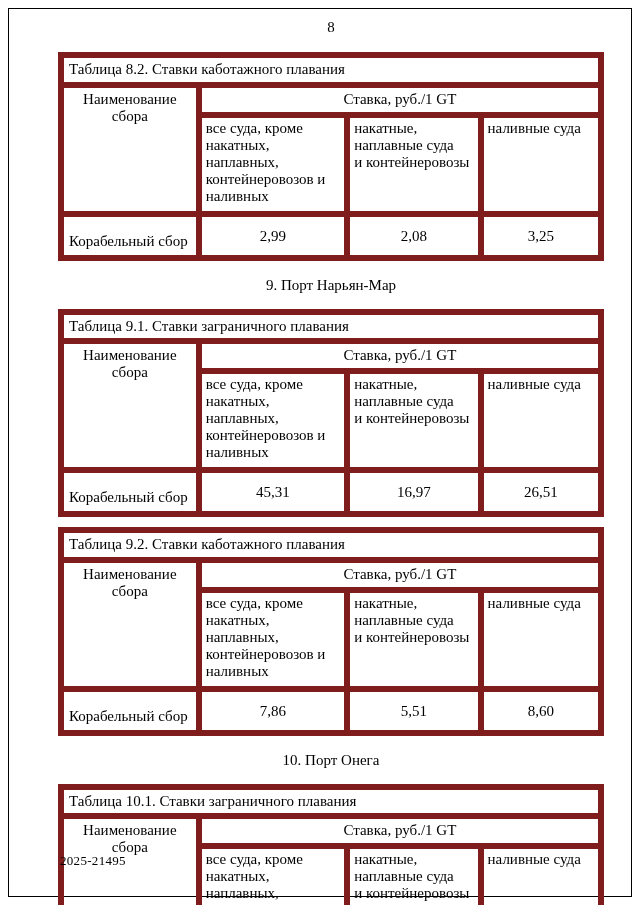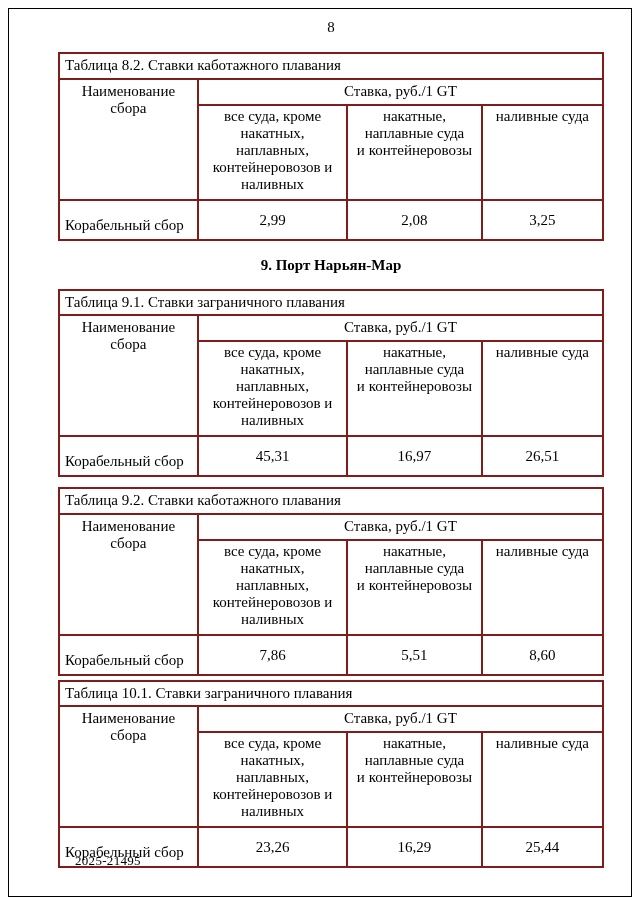--- a/index.html
+++ b/index.html
@@ -21,62 +21,61 @@
     font-size: 15px;
     margin-bottom: 16px;
   }
   table.rates {
     width: 100%;
     border-collapse: collapse;
     border: 2px solid #000;
     font-size: 15px;
     line-height: 1.13;
   }
-  table.rates td { border: 2px solid #7f1d1d; vertical-align: top; }
+  table.rates td { border: 6px solid #7f1d1d; vertical-align: top; }
   col.c1 { width: 25.5%; }
   col.c2 { width: 27.5%; }
   col.c3 { width: 24.7%; }
   col.c4 { width: 22.3%; }
   .t-title {
     text-align: left;
     padding: 3px 5px 4px 5px;
   }
   .t-name-head {
     text-align: center;
     padding: 3px 4px;
     white-space: pre-line;
   }
   .t-rate-head {
     text-align: center;
     padding: 3px 4px 4px 4px;
   }
   .t-subhead {
-    text-align: center;
     padding: 2px 4px 6px 4px;
     white-space: pre-line;
   }
   .t-rowname {
     text-align: left;
     padding: 16px 4px 5px 5px;
   }
   .t-val {
     text-align: center;
     padding: 11px 4px 5px 4px;
   }
   .port-heading {
     text-align: center;
     font-size: 15px;
-    font-weight: bold;
+    font-weight: normal;
     margin: 16px 0 15px 0;
   }
   .mt-sm { margin-top: 10px; }
   .mt-lg { margin-top: 4px; }
   .doc-number {
     position: absolute;
-    left: 66px;
+    left: 51px;
     bottom: 27px;
     font-size: 13px;
     letter-spacing: 0.3px;
     margin-top: 29px;
   }
 </style>
 </head>
 <body>
 
 <div class="frame">
@@ -183,20 +182,21 @@
       </tr>
       <tr>
         <td class="t-rowname">Корабельный сбор</td>
         <td class="t-val">7,86</td>
         <td class="t-val">5,51</td>
         <td class="t-val">8,60</td>
       </tr>
     </tbody>
   </table>
 
+  <div class="port-heading">10. Порт Онега</div>
 
   <table class="rates mt-lg">
     <colgroup>
         <col class="c1">
         <col class="c2">
         <col class="c3">
         <col class="c4">
       </colgroup>
     <tbody>
       <tr>

